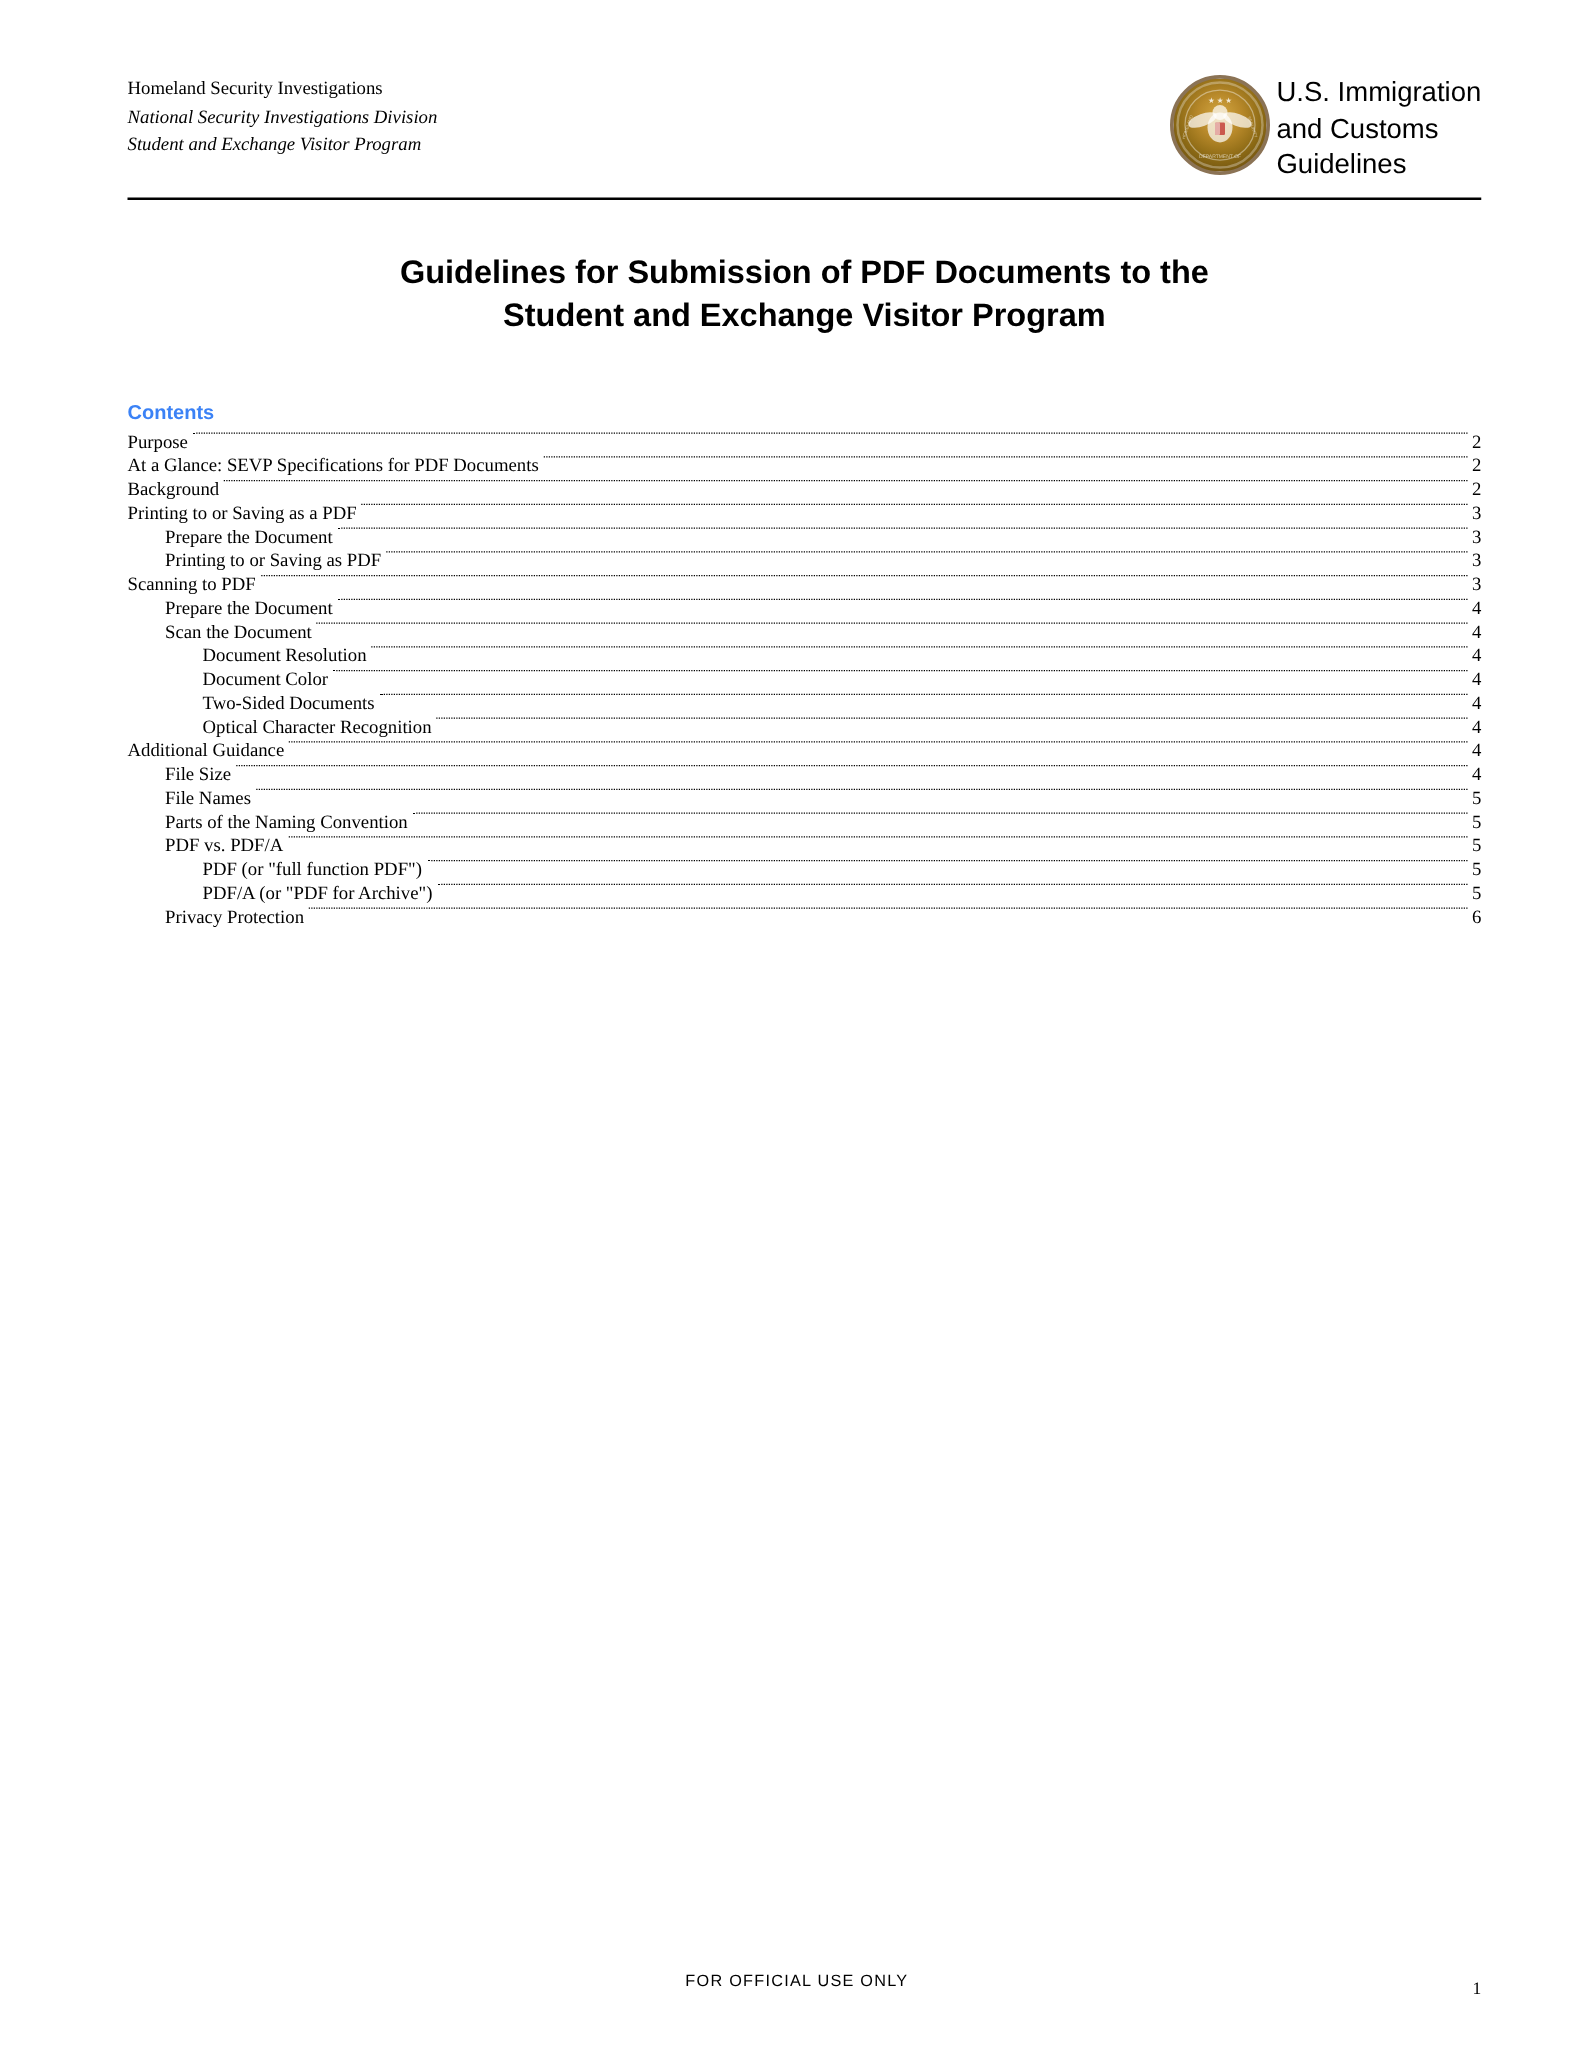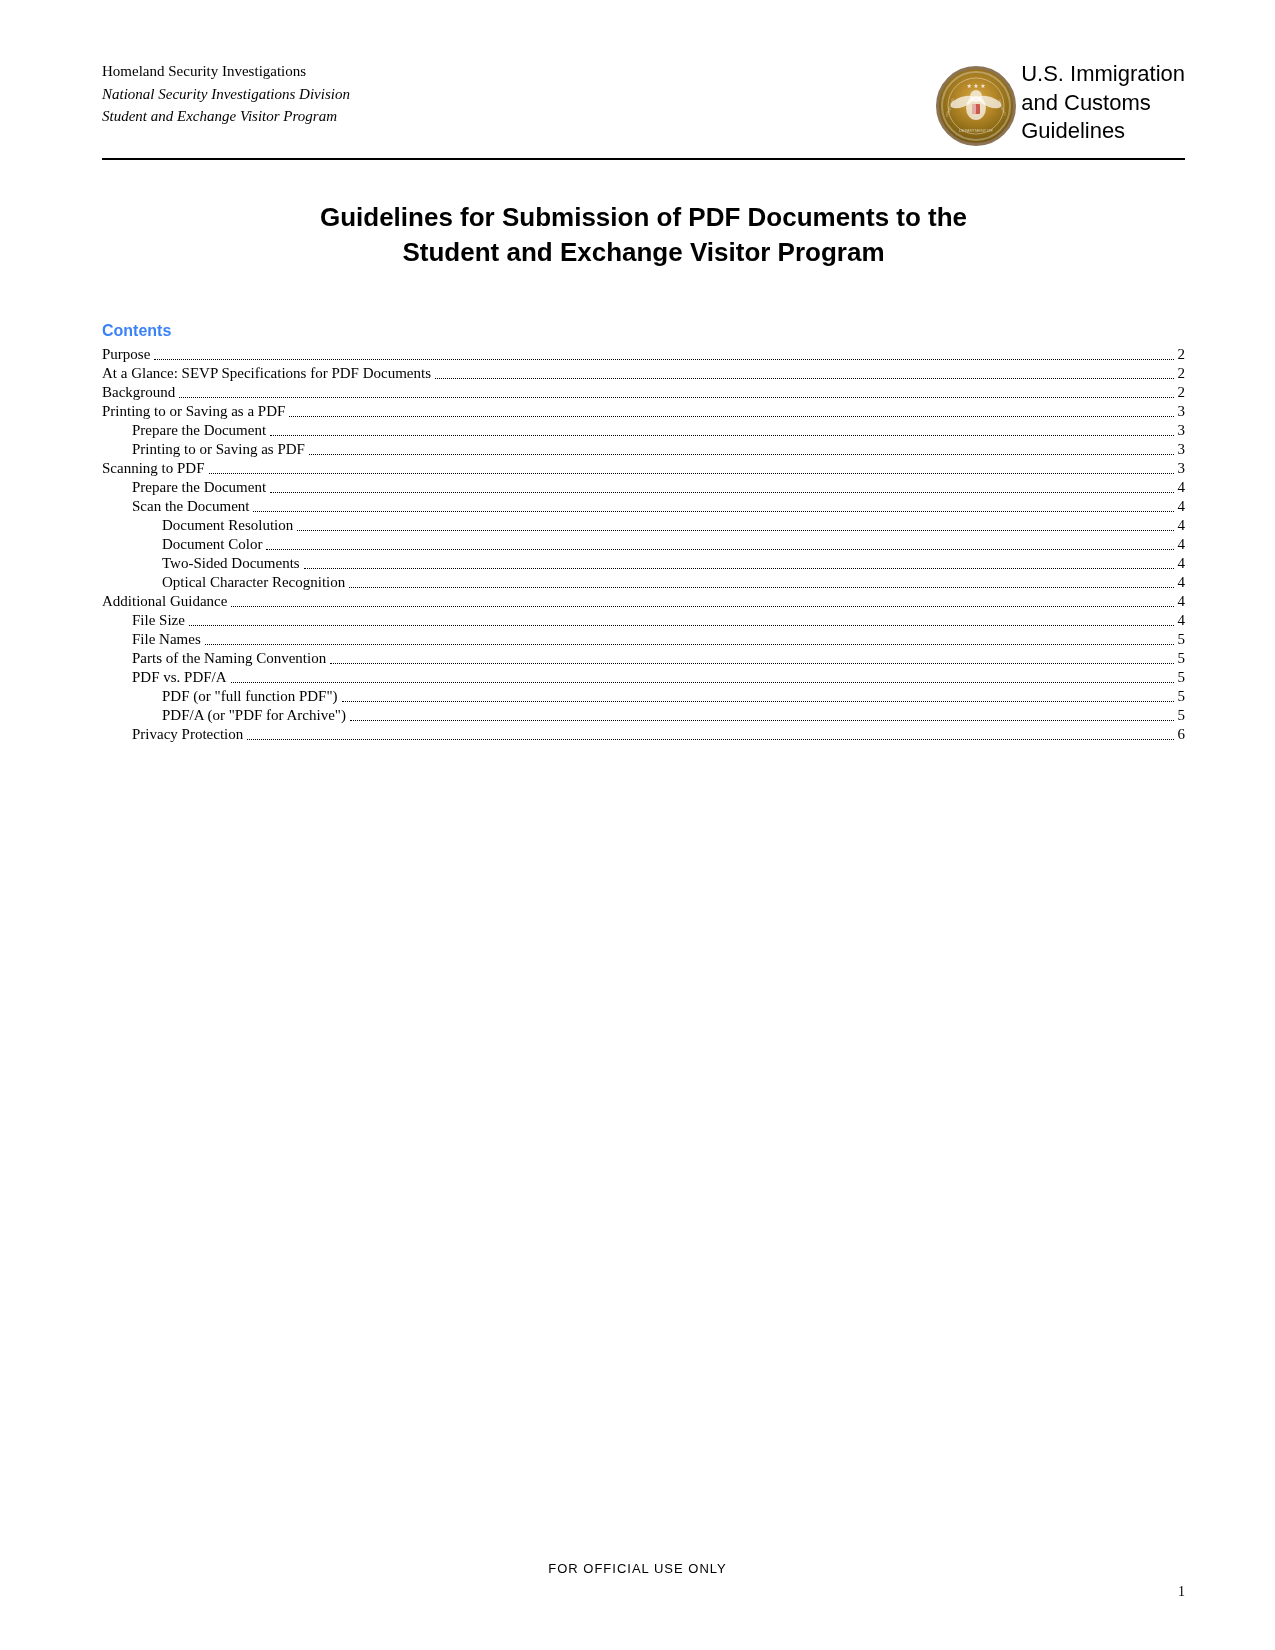--- a/index.html
+++ b/index.html
@@ -44,21 +44,21 @@
       font-style: normal;
       font-weight: normal;
     }
 
     .header-left .sub-name {
       font-style: italic;
     }
 
     .header-right {
       display: flex;
-      align-items: flex-end;
+      align-items: flex-start;
       gap: 5px;
     }
 
     .seal-circle {
       width: 80px;
       height: 80px;
       border-radius: 50%;
       border: 3px solid #8B7355;
       background: radial-gradient(circle at 50% 40%, #d4a843 0%, #b8892a 30%, #8B6914 60%, #5a4010 100%);
       display: flex;
@@ -110,21 +110,21 @@
       margin-bottom: 6px;
     }
 
     .toc-table {
       width: 100%;
       border-collapse: collapse;
     }
 
     .toc-row {
       display: flex;
-      align-items: flex-end;
+      align-items: flex-start;
       margin-bottom: 2px;
     }
 
     .toc-entry {
       font-size: 15px;
       font-family: 'Times New Roman', Times, serif;
     }
 
     .toc-entry-indent1 {
       padding-left: 30px;
@@ -143,21 +143,21 @@
 
     .toc-page {
       font-size: 15px;
       font-family: 'Times New Roman', Times, serif;
       white-space: nowrap;
     }
 
     
     .footer {
       position: absolute;
-      bottom: 66px;
+      bottom: 50px;
       left: 0;
       right: 0;
       text-align: center;
     }
 
     .footer-official {
       font-size: 13px;
       font-family: Arial, sans-serif;
       letter-spacing: 1px;
       margin-bottom: 8px;

